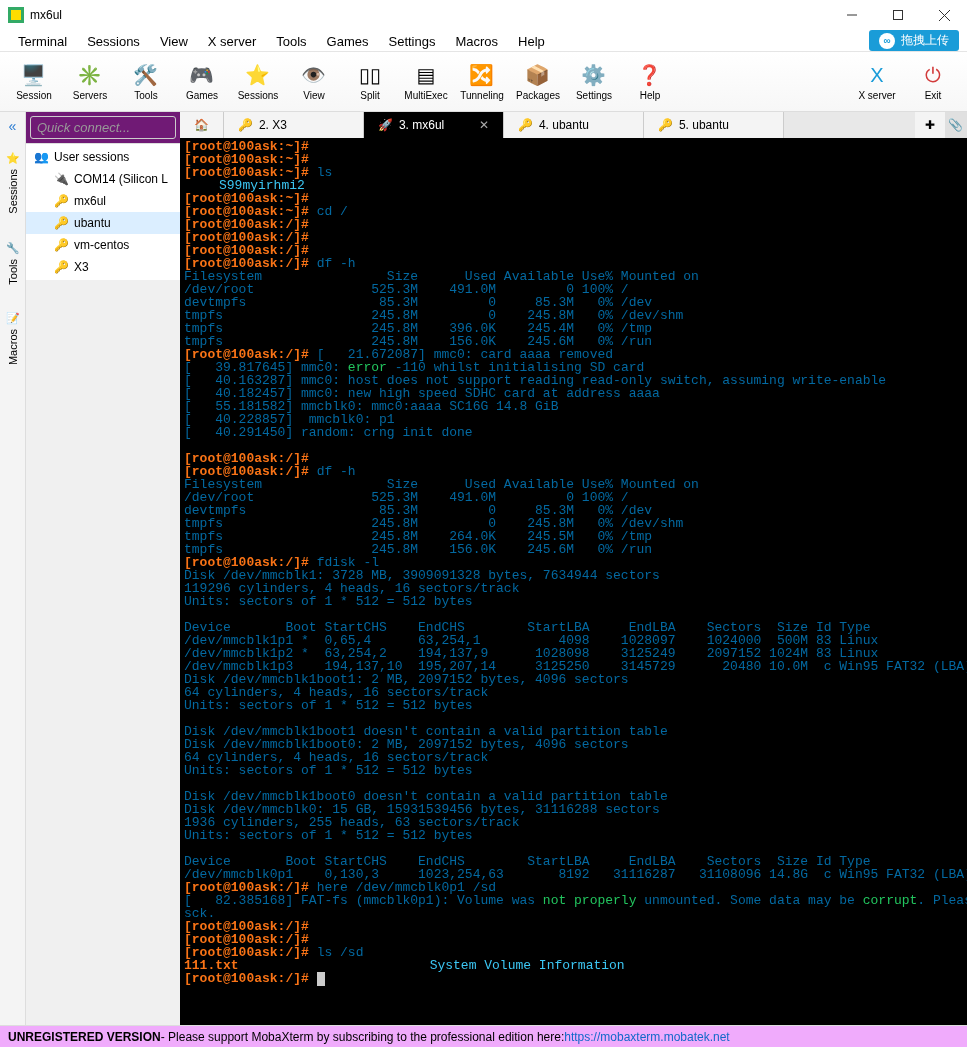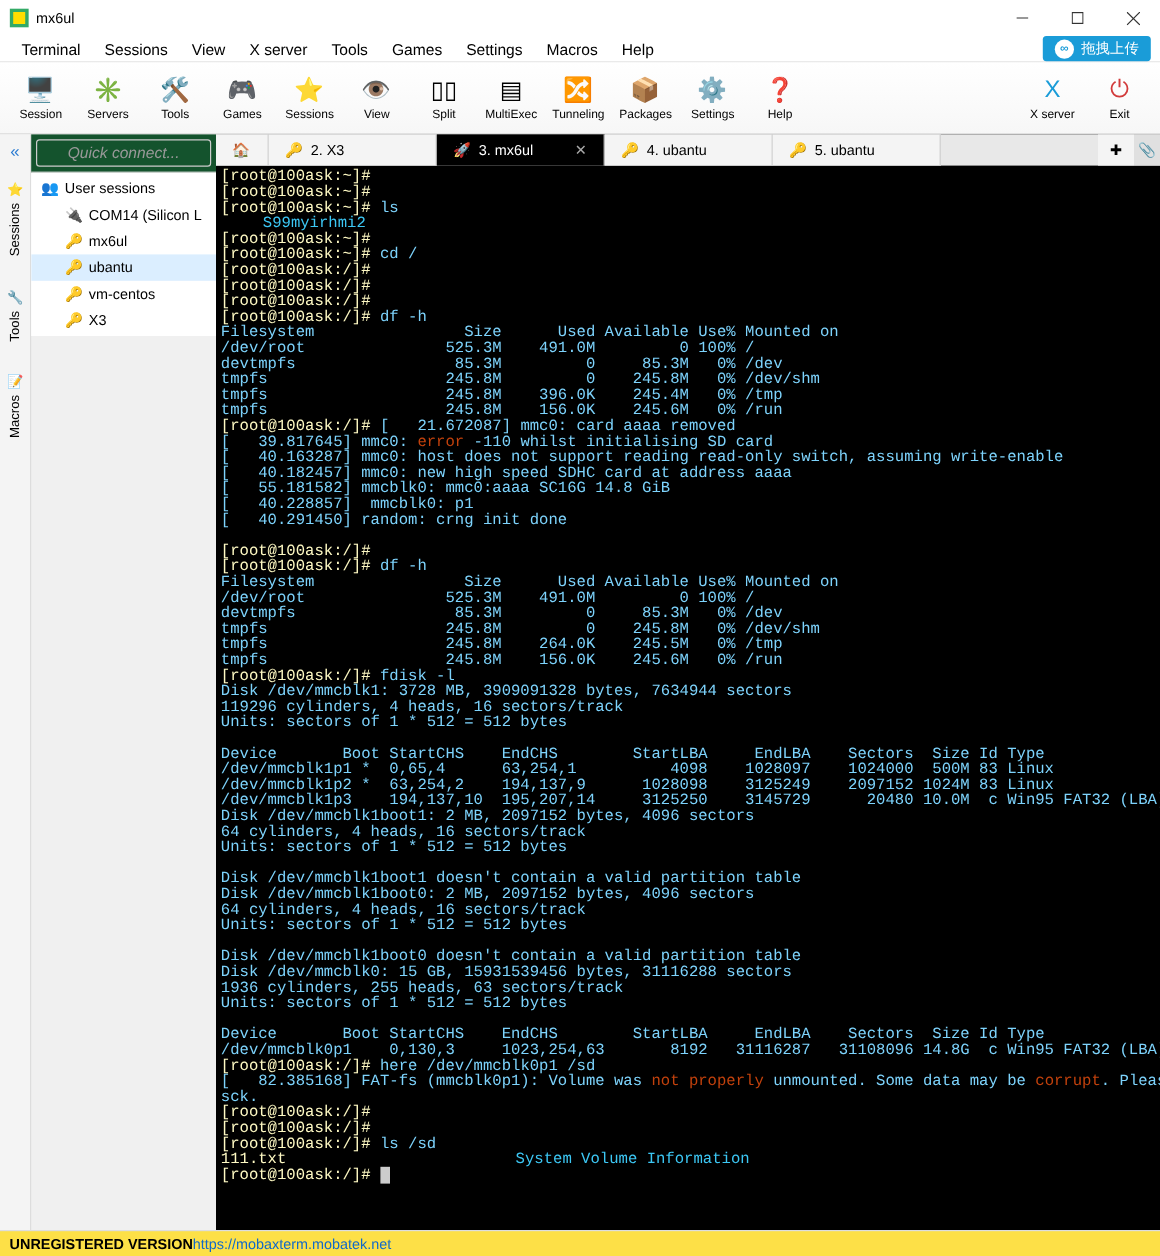--- a/index.html
+++ b/index.html
@@ -17,45 +17,45 @@
 .toolbar { height: 60px; background: linear-gradient(#fff, #f7f7f7); display: flex; align-items: center; padding: 4px 6px; gap: 0; border-bottom: 1px solid #ddd; }
 .tool-btn { display: flex; flex-direction: column; align-items: center; justify-content: center; width: 56px; height: 54px; gap: 2px; cursor: default; }
 .tool-btn .ti { width: 26px; height: 26px; display: flex; align-items: center; justify-content: center; font-size: 20px; }
 .tool-btn .tl { font-size: 10px; }
 .toolbar .spacer { flex: 1; }
 .content-row { flex: 1; display: flex; min-height: 0; }
 .left-rail { width: 26px; background: #f4f4f4; display: flex; flex-direction: column; align-items: center; padding-top: 6px; gap: 8px; border-right: 1px solid #ddd; }
 .left-rail .collapse { color: #2a7bd1; font-size: 14px; }
 .rail-tab { writing-mode: vertical-rl; transform: rotate(180deg); font-size: 11px; padding: 10px 2px; display: flex; align-items: center; gap: 4px; cursor: default; }
 .rail-tab .ri { writing-mode: horizontal-tb; transform: rotate(180deg); }
-.side-quick { width: 154px; background: #14532d; padding: 4px; border-bottom: 1px solid #ddd; text-align: center; }
+.side-quick { width: 154px; background: #701a75; padding: 4px; border-bottom: 1px solid #ddd; }
 .quickbox { border: 1px solid #ccc; border-radius: 3px; padding: 3px 6px; color: #999; font-style: italic; font-size: 13px; }
 .side-panel { width: 154px; background: #fff; display: flex; flex-direction: column; }
 .tree { flex: 1; overflow: auto; padding: 2px 0; }
 .tree-item { display: flex; align-items: center; padding: 3px 4px 3px 8px; gap: 4px; font-size: 12px; cursor: default; }
 .tree-item.indent { padding-left: 28px; }
 .tree-item.selected { background: #dbeeff; }
 .tree-item .ticon { width: 16px; height: 16px; display: inline-flex; align-items: center; justify-content: center; }
 .main-area { flex: 1; display: flex; flex-direction: column; min-width: 0; background: #000; }
 .tabs-row { height: 26px; background: #e8e8e8; display: flex; align-items: stretch; }
 .tab { display: flex; align-items: center; gap: 6px; padding: 0 14px; background: #f4f4f4; border-right: 1px solid #ccc; font-size: 12px; cursor: default; min-width: 140px; }
 .tab.home { min-width: 40px; justify-content: center; }
 .tab.active { background: #000; color: #fff; }
 .tab .tab-close { margin-left: auto; color: #888; }
 .tab.active .tab-close { color: #aaa; }
 .tab .ticon { font-size: 12px; }
 .tabs-row .add-tab { width: 30px; display: flex; align-items: center; justify-content: center; background: #f4f4f4; }
 .tabs-row .clip { width: 22px; display: flex; align-items: center; justify-content: center; background: #e0e0e0; color: #5a8fce; }
 .terminal { flex: 1; background: #000; color: #ddd; font-family: "Consolas", "Courier New", monospace; font-size: 13px; line-height: 1.0; padding: 2px 4px; overflow: auto; white-space: pre; }
-.terminal .g { color: #fef9c3; }
+.terminal .g { color: #f97316; font-weight: bold; }
 .terminal .c { color: #3cc7f4; margin-left: 35px; }
-.terminal .r { color: #c2410c; }
-.terminal .w { color: #7dd3fc; }
+.terminal .r { color: #22c55e; }
+.terminal .w { color: #0369a1; }
 .terminal .cursor { display: inline-block; width: 8px; height: 14px; background: #ccc; vertical-align: middle; }
-.statusbar { height: 22px; background: #fde047; border-top: 1px solid #ddd; display: flex; align-items: center; padding: 0 8px; font-size: 12px; }
+.statusbar { height: 22px; background: #f0abfc; border-top: 1px solid #ddd; display: flex; align-items: center; padding: 0 8px; font-size: 12px; }
 .statusbar .bold { font-weight: bold; }
 .statusbar a { color: #1169c9; text-decoration: none; }
 .left-wrap { display: flex; flex-direction: column; }
 </style>
 </head>
 <body>
 
 <div class="titlebar">
   <span class="app-icon">
     <svg width="16" height="16">
@@ -301,14 +301,15 @@
 <span class="g">[root@100ask:/]#</span>
 <span class="g">[root@100ask:/]#</span><span class="w"> ls /sd</span>
 <span class="g">111.txt</span><span class="w">                    </span><span class="c">System Volume Information</span>
 <span class="g">[root@100ask:/]#</span><span class="w"> </span><span class="cursor"></span>
 </div>
   </div>
 </div>
 
 <div class="statusbar">
   <span class="bold">UNREGISTERED VERSION</span>
+  <span> - Please support MobaXterm by subscribing to the professional edition here: </span>
   <a href="#">https://mobaxterm.mobatek.net</a>
 </div>
 
 </body></html>

